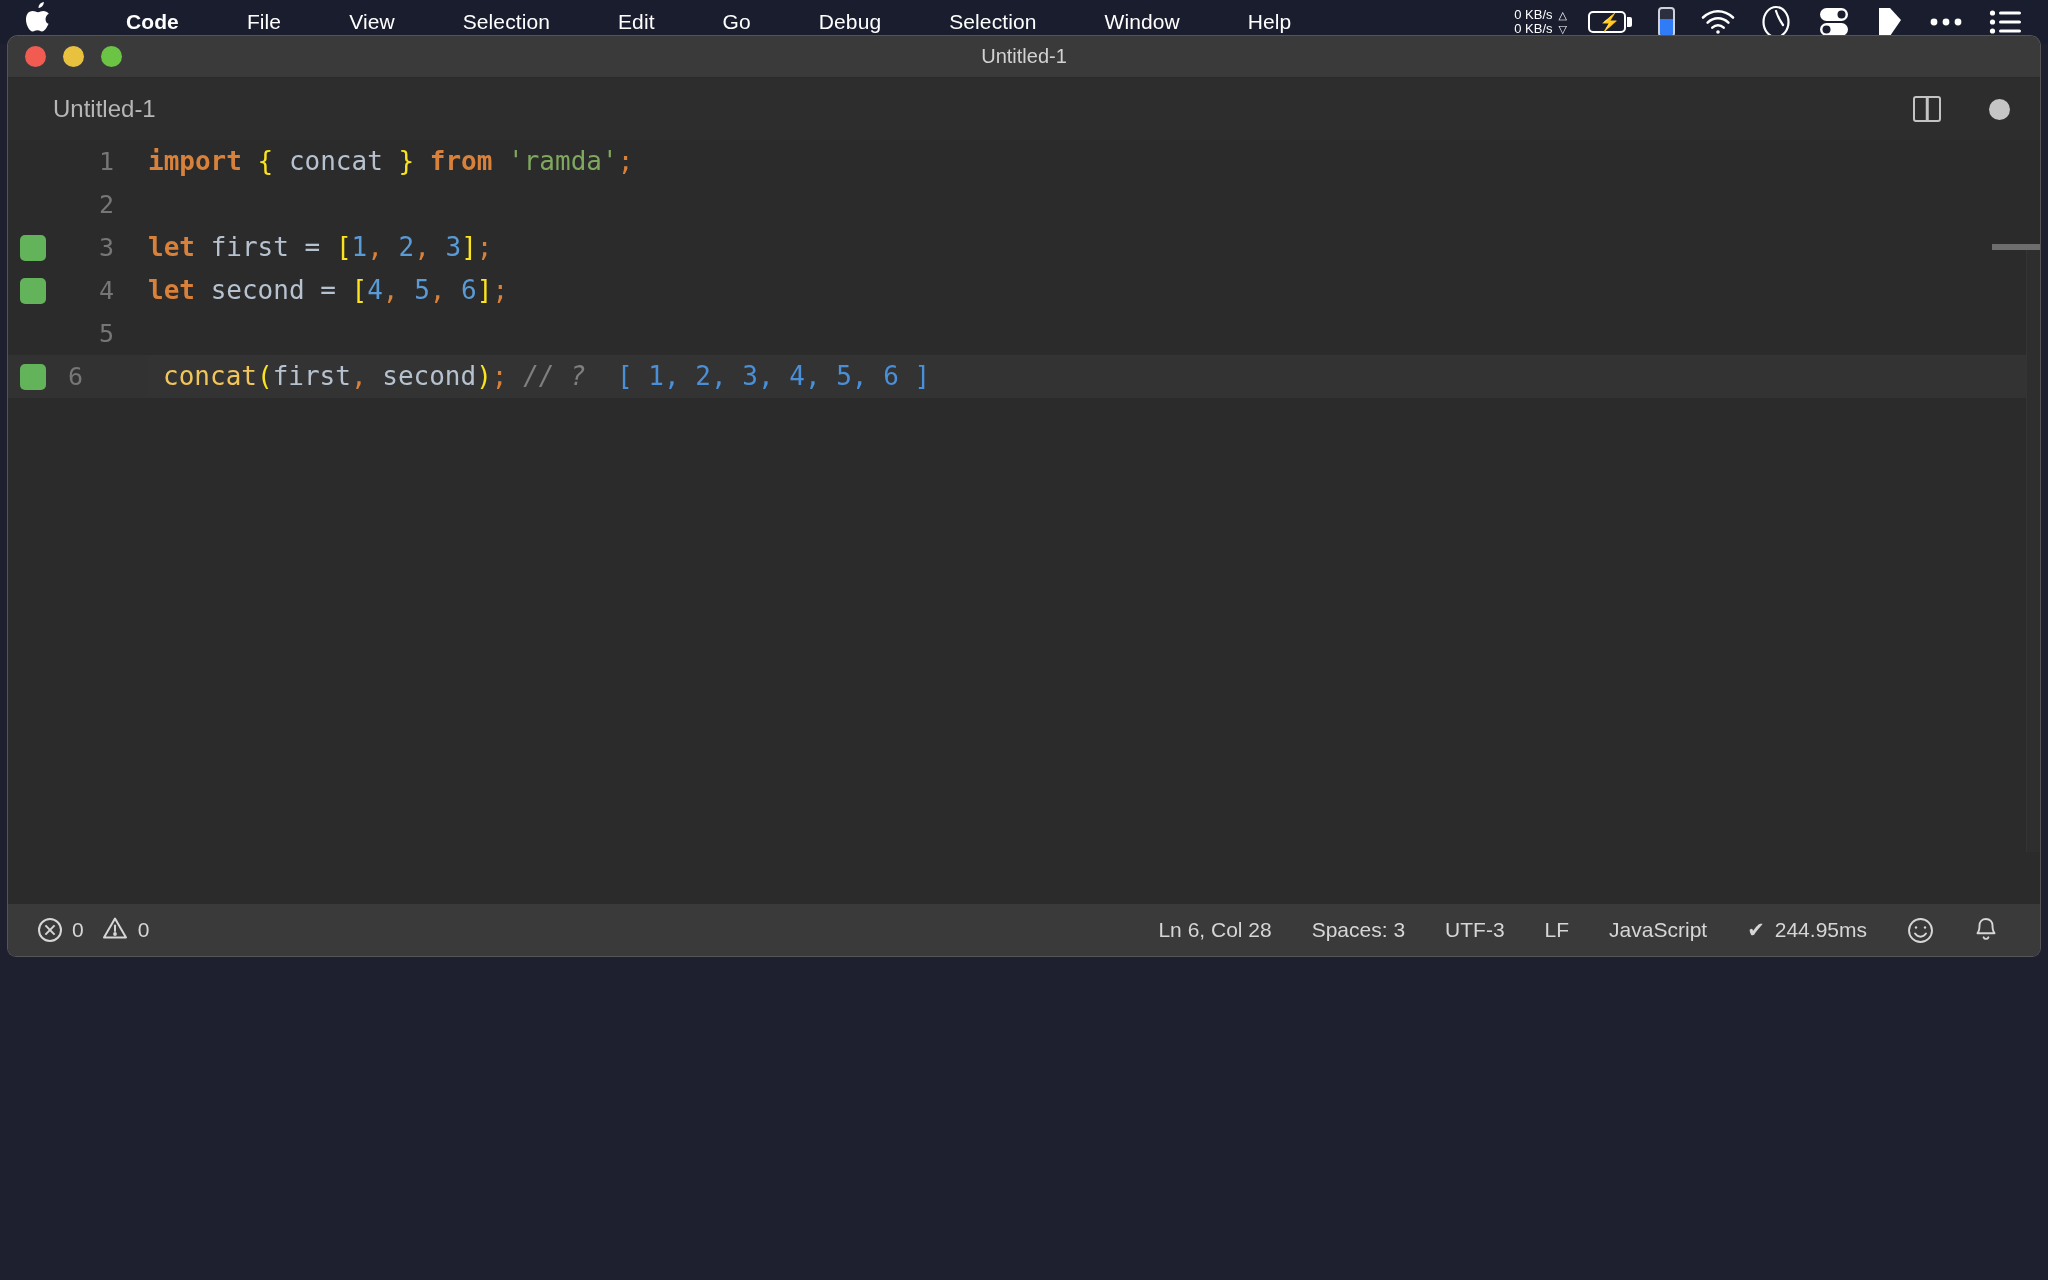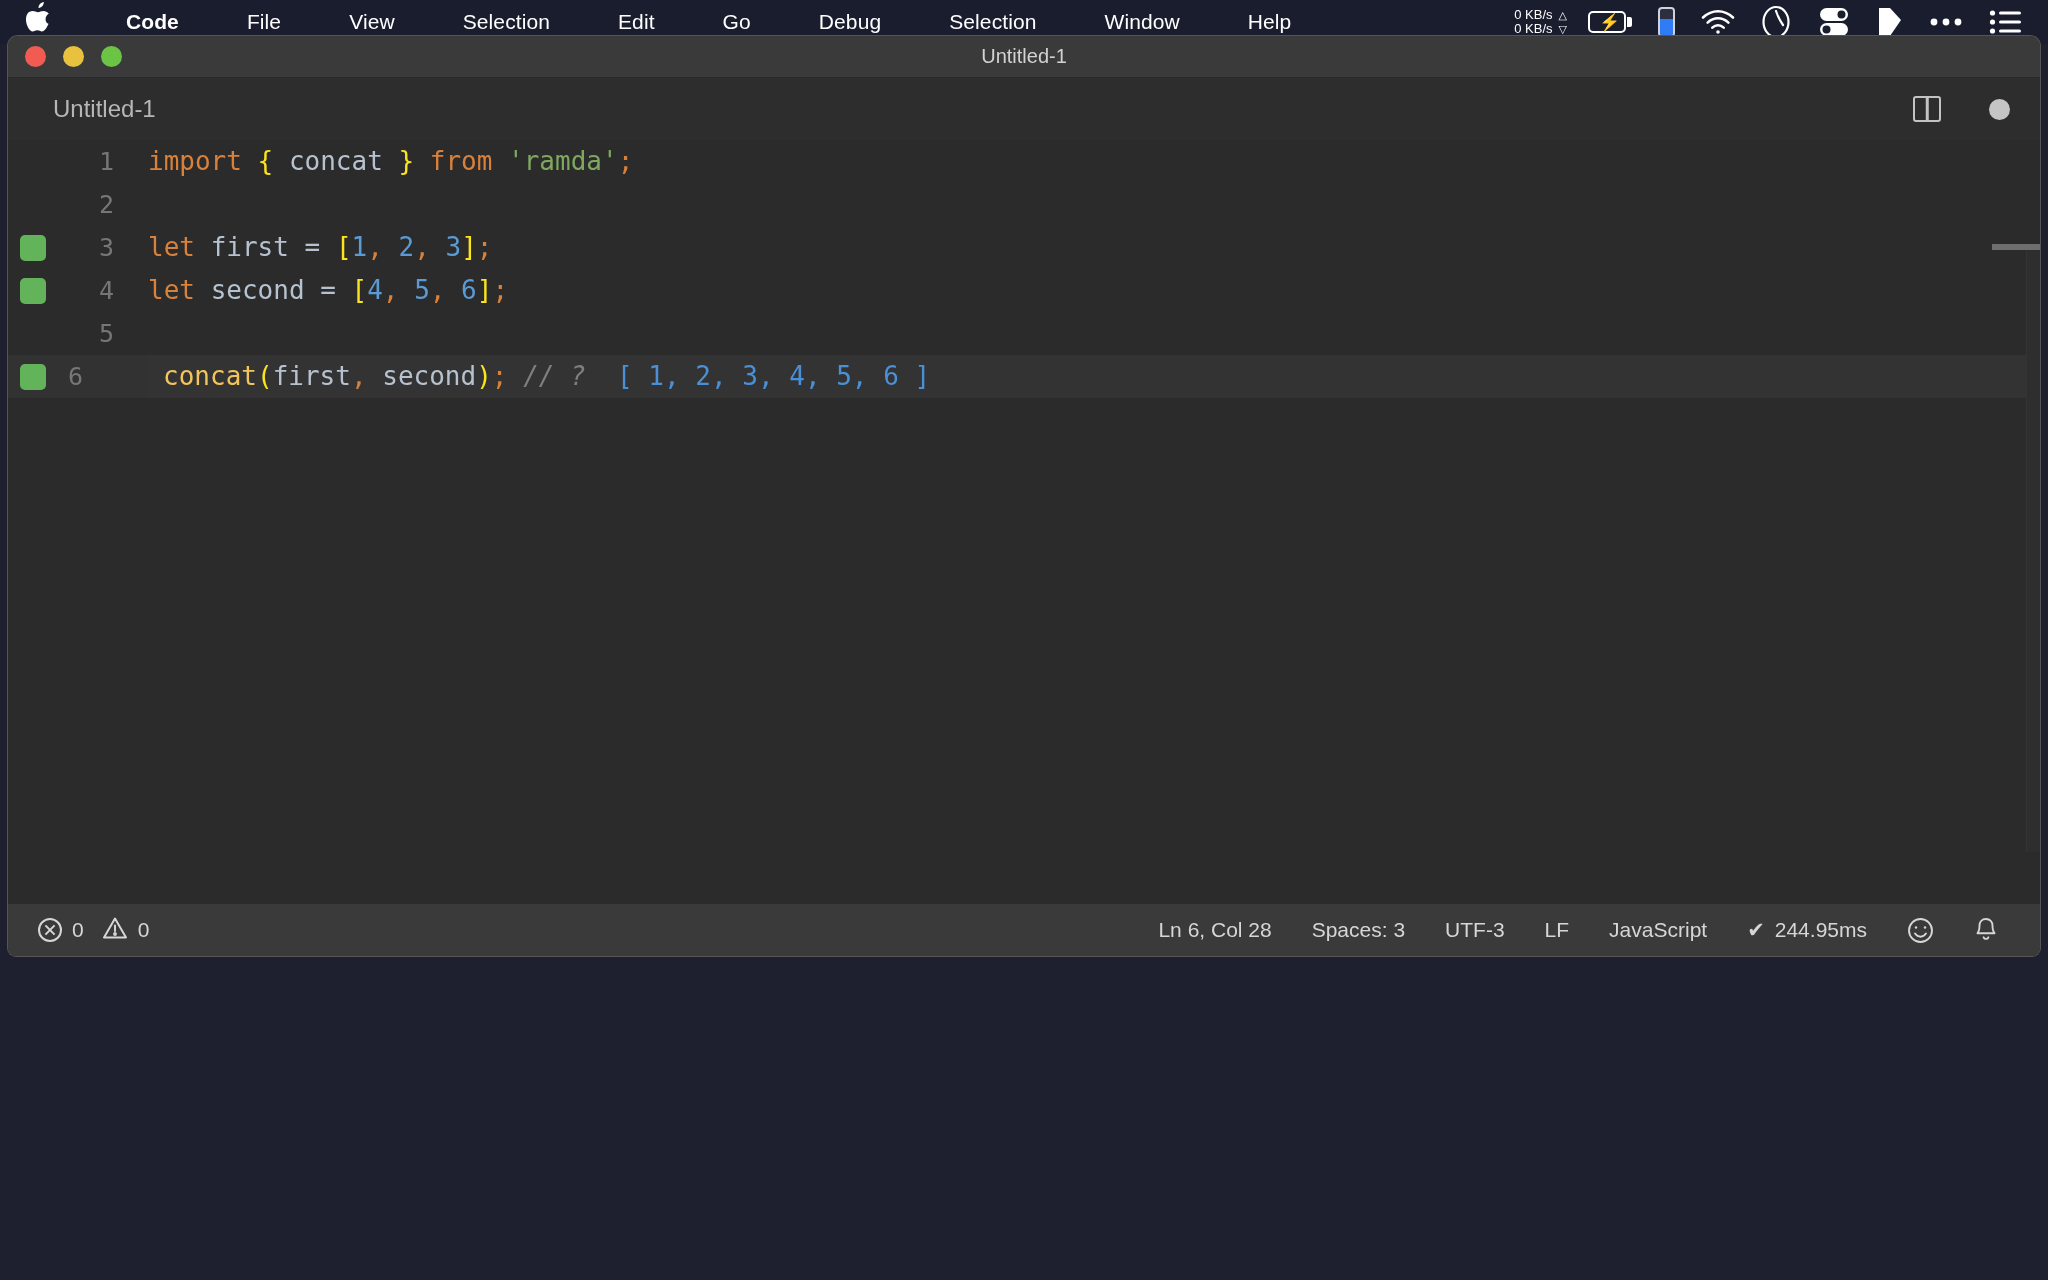--- a/index.html
+++ b/index.html
@@ -136,21 +136,21 @@
     width:26px; height:26px; border-radius:5px;
     background:#63b35b; z-index:3;
   }
   .gut-num{
     position:absolute; left:60px; width:46px;
     text-align:right; color:#767676; font-size:25px; z-index:3;
   }
   .txt{ position:absolute; left:140px; z-index:3; }
 
   
-  .kw   { color:#d8813b; font-weight:normal;margin-top:8px; }
+  .kw   { color:#d8813b; font-weight:bold;margin-top:8px; }
   .id   { color:#b6c2cf; }
   .brc  { color:#fbe41f; }
   .num  { color:#5b9bd5; }
   .str  { color:#7fa85f; }
   .fn   { color:#f2c55c; }
   .punc { color:#d8813b; }
   .plain{ color:#b6c2cf; }
   .cmt  { color:#7f7f7f; font-style:italic; }
   .val  { color:#4a90d9; }
 

